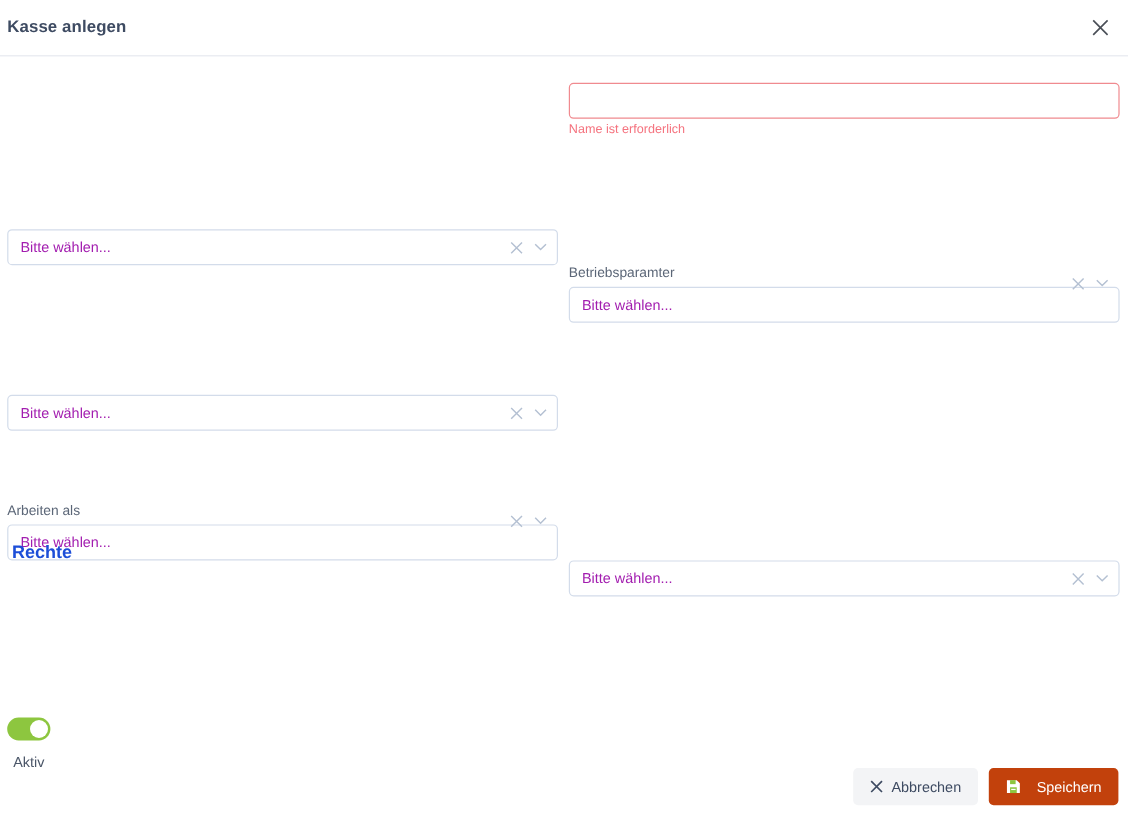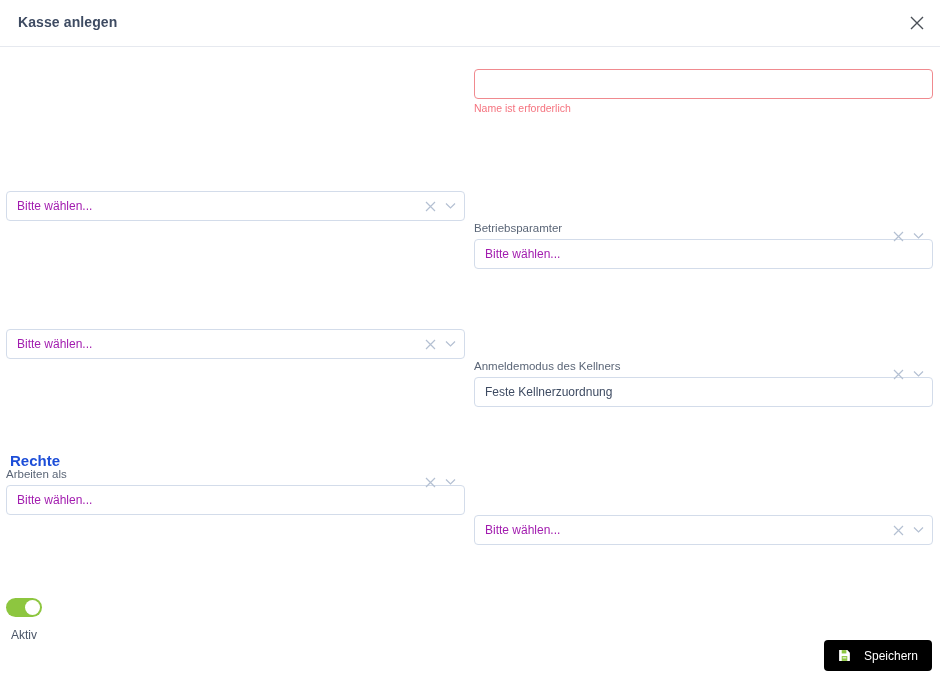--- a/index.html
+++ b/index.html
@@ -12,21 +12,21 @@
   }
   .dialog { position: relative; width: 940px; height: 681px; background: #fff; }
 
   
   .hdr {
     position: absolute; left: 0; top: 0; width: 940px; height: 47px;
     border-bottom: 1px solid #e6e9ef;
   }
   .hdr-title {
     position: absolute; left: 6px; top: 14px;
-    font-size: 14px; font-weight: bold; color: #3e4b62; letter-spacing: .1px; margin-left: 12px;
+    font-size: 14px; font-weight: bold; color: #3e4b62; letter-spacing: .1px;
   }
   .hdr-close {
     position: absolute; right: 12px; top: 12px;
     width: 22px; height: 22px; cursor: pointer;
     display: flex; align-items: center; justify-content: center;
     color: #4a4f57;
   }
   .hdr-close svg { display: block; }
 
   
@@ -83,21 +83,21 @@
 
   
   .footer { position: absolute; right: 8px; bottom: 10px; display: flex; align-items: center; gap: 9px; }
   .btn {
     height: 31px; border-radius: 4px; border: none; cursor: pointer;
     display: inline-flex; align-items: center; gap: 7px;
     font-size: 12px; font-family: "Liberation Sans", sans-serif;
     padding: 0 14px;
   }
   .btn-cancel { background: #f3f4f6; color: #3e4b62; }
-  .btn-save  { background: #000000; color: #ffffff; gap: 13px; }
+  .btn-save  { background: #c2410c; color: #ffffff; gap: 13px; }
   .btn svg { display: block; }
 </style>
 </head>
 <body>
 
 <div class="dialog">
 
   <div class="hdr">
     <div class="hdr-title">Kasse anlegen</div>
     <div class="hdr-close">
@@ -160,38 +160,20 @@
             </svg>
           </span>
         <span class="ic">
             <svg width="11" height="8" viewBox="0 0 11 8">
               <path d="M1 1.5 L5.5 6 L10 1.5" stroke="currentColor" stroke-width="1.2" fill="none"></path>
             </svg>
           </span>
       </span>
     </div>
   </div>
-  <div class="col-r field" style="top:205px">
-    <div class="label">Anmeldemodus des Kellners</div>
-    <div class="ctrl">
-      <span class="val">Feste Kellnerzuordnung</span>
-      <span class="icons">
-        <span class="ic">
-            <svg width="11" height="11" viewBox="0 0 11 11">
-              <path d="M1 1 L10 10 M10 1 L1 10" stroke="currentColor" stroke-width="1.2" fill="none"></path>
-            </svg>
-          </span>
-        <span class="ic">
-            <svg width="11" height="8" viewBox="0 0 11 8">
-              <path d="M1 1.5 L5.5 6 L10 1.5" stroke="currentColor" stroke-width="1.2" fill="none"></path>
-            </svg>
-          </span>
-      </span>
-    </div>
-  </div>
 
   <div class="col-l field" style="top:265px">
     <div class="label">Arbeiten als</div>
     <div class="ctrl">
       <span class="ph">Bitte wählen...</span>
       <span class="icons">
         <span class="ic">
             <svg width="11" height="11" viewBox="0 0 11 11">
               <path d="M1 1 L10 10 M10 1 L1 10" stroke="currentColor" stroke-width="1.2" fill="none"></path>
             </svg>
@@ -225,20 +207,28 @@
   <div class="sect-title" style="top:452px">Rechte</div>
 
   <div class="tgl-row">
     <div class="tgl">
         <span class="knob"></span>
       </div>
     <div class="tgl-lbl">Aktiv</div>
   </div>
 
   <div class="footer">
+    <button class="btn btn-cancel">
+      <span>
+          <svg width="11" height="11" viewBox="0 0 11 11">
+            <path d="M1 1 L10 10 M10 1 L1 10" stroke="#3e4b62" stroke-width="1.4" fill="none"></path>
+          </svg>
+        </span>
+      <span>Abbrechen</span>
+    </button>
     <button class="btn btn-save">
       <span>
         <svg width="13" height="13" viewBox="0 0 14 14">
           <path d="M1.2 1.2 H10 L12.8 4 V12.8 H1.2 Z" fill="#ffffff"></path>
           <rect x="4" y="1.2" width="5" height="3.6" fill="#8dc63f"></rect>
           <rect x="4" y="7.6" width="6" height="5.2" fill="#8dc63f"></rect>
           <rect x="5" y="9" width="4" height="1.1" fill="#ffffff"></rect>
         </svg>
       </span>
       <span>Speichern</span>

